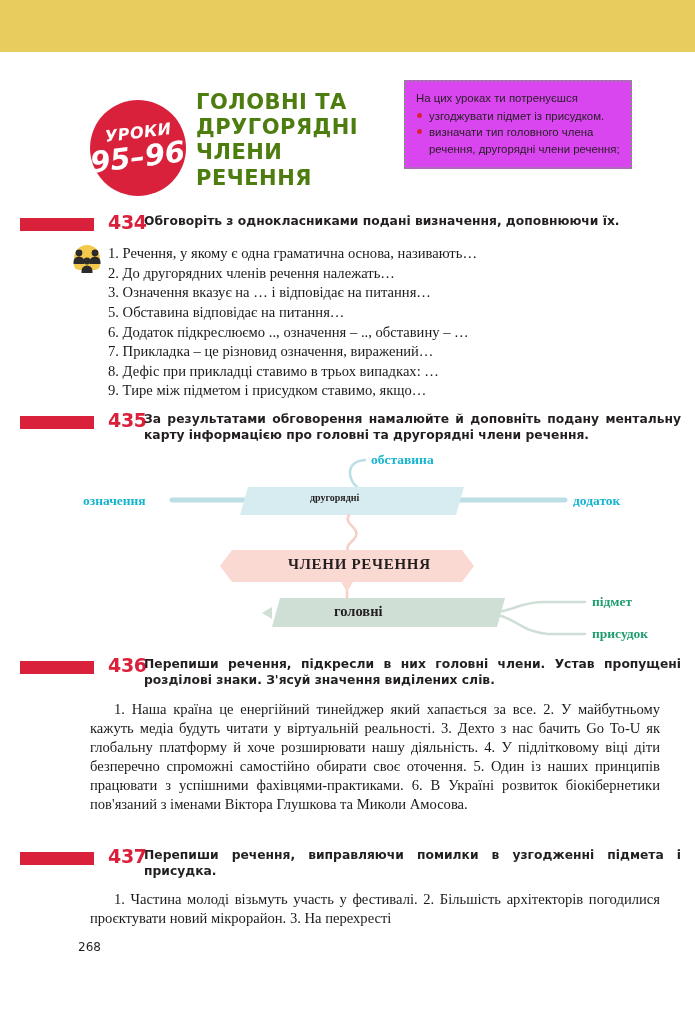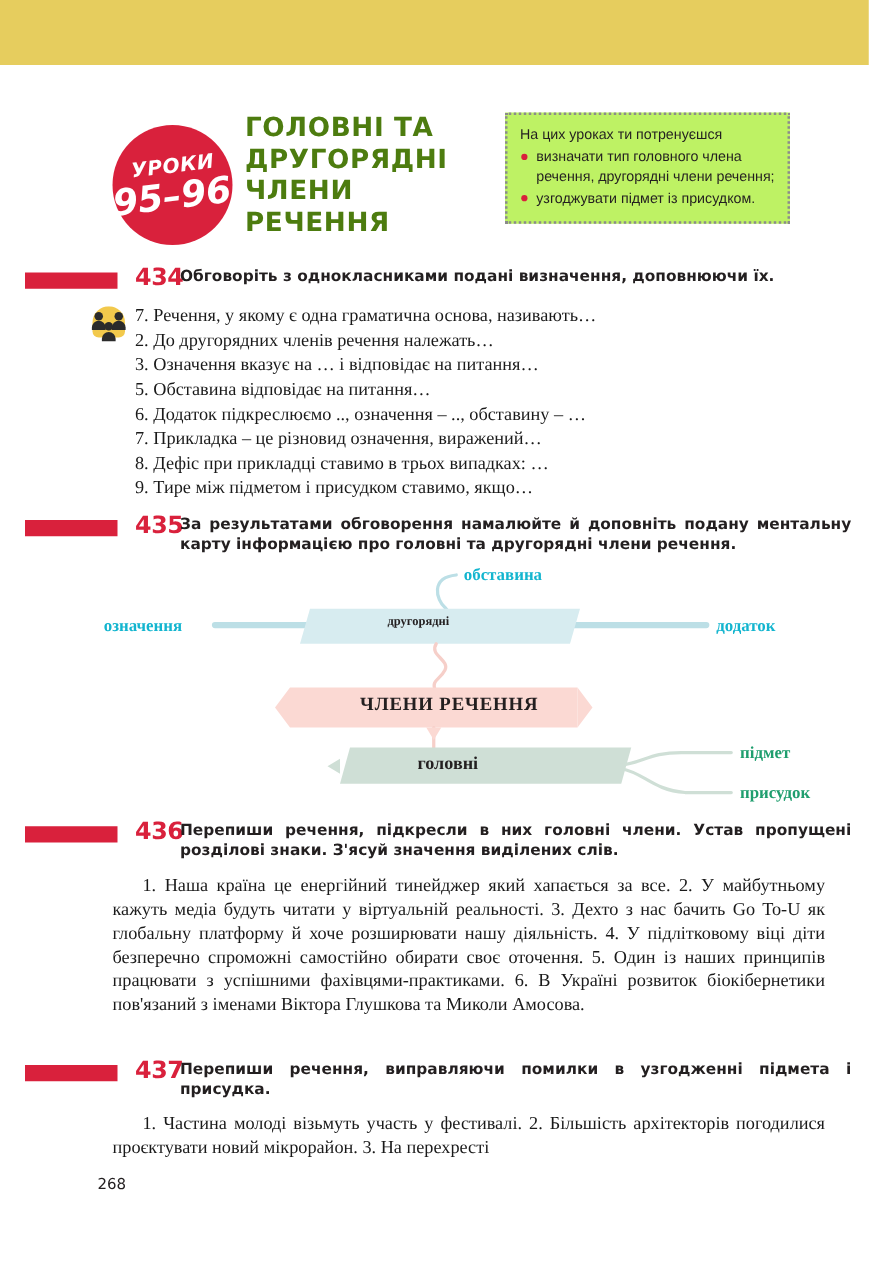--- a/index.html
+++ b/index.html
@@ -43,23 +43,23 @@
   }
   .unit-title{
     position:absolute;left:196px;top:28px;width:195px;
     font-family:"DejaVu Sans", sans-serif;
     font-size:21px;font-weight:700;line-height:1.20;
     letter-spacing:.5px;
     color:#4d7c0f;text-transform:uppercase;
   }
 
   .goals-box{
-    position:absolute;left:404px;top:28px;width:228px;
+    position:absolute;left:404px;top:18px;width:228px;
     border:2px dotted #8b8b8b;
-    background:#bef264;
+    background:#d946ef;
     padding:8px 10px 10px 10px;
     box-sizing:border-box;
   }
   .goals-intro{
     font-size:11.4px;color:#231f20;line-height:1.42;
     margin-bottom:2px;
   }
   .goal-item{
     font-size:11.4px;color:#231f20;line-height:1.42;
     position:relative;padding-left:13px;
@@ -148,25 +148,25 @@
     <span class="b-word">УРОКИ</span>
     <span class="b-num">95–96</span>
   </div>
 
   <div class="unit-title">ГОЛОВНІ ТА ДРУГОРЯДНІ ЧЛЕНИ РЕЧЕННЯ</div>
 
   <div class="goals-box">
     <div class="goals-intro">На цих уроках ти потренуєшся</div>
     <div class="goal-item">
       <span class="dot"></span>
-      <span>визначати тип головного члена речення, другорядні члени речення;</span>
+      <span>узгоджувати підмет із присудком.</span>
     </div>
     <div class="goal-item">
       <span class="dot"></span>
-      <span>узгоджувати підмет із присудком.</span>
+      <span>визначати тип головного члена речення, другорядні члени речення;</span>
     </div>
   </div>
 </div>
 
 <div class="ex" style="left:20px;top:213px;width:660px;">
   <div class="ex-bar"></div>
   <div class="ex-num">434</div>
   <div class="ex-text">Обговоріть з однокласниками подані визначення, доповнюючи їх.</div>
 </div>
 
@@ -176,21 +176,21 @@
     <circle cx="9" cy="8" r="3.4" fill="#2b2b2b"></circle>
     <path d="M3.5 17 A5.5 5.5 0 0 1 14.5 17 L14.5 19 L3.5 19 Z" fill="#2b2b2b"></path>
     <circle cx="25" cy="8" r="3.4" fill="#2b2b2b"></circle>
     <path d="M19.5 17 A5.5 5.5 0 0 1 30.5 17 L30.5 19 L19.5 19 Z" fill="#2b2b2b"></path>
     <circle cx="17" cy="16" r="3.4" fill="#2b2b2b"></circle>
     <path d="M11.5 26 A5.5 5.5 0 0 1 22.5 26 L22.5 28 L11.5 28 Z" fill="#2b2b2b"></path>
   </svg>
 </div>
 
 <div class="def-list">
-  <div>7. Речення, у якому є одна граматична основа, називають…</div>
+  <div>1. Речення, у якому є одна граматична основа, називають…</div>
   <div>2. До другорядних членів речення належать…</div>
   <div>3. Означення вказує на … і відповідає на питання…</div>
   <div>5. Обставина відповідає на питання…</div>
   <div>6. Додаток підкреслюємо .., означення – .., обставину – …</div>
   <div>7. Прикладка – це різновид означення, виражений…</div>
   <div>8. Дефіс при прикладці ставимо в трьох випадках: …</div>
   <div>9. Тире між підметом і присудком ставимо, якщо…</div>
 </div>
 
 <div class="ex" style="left:20px;top:411px;width:660px;">

